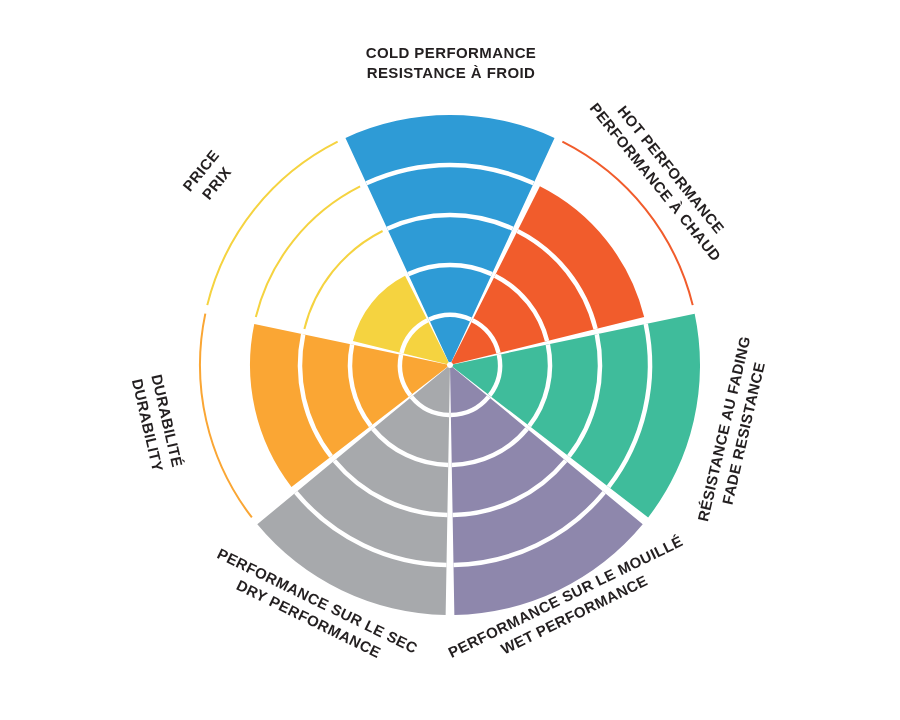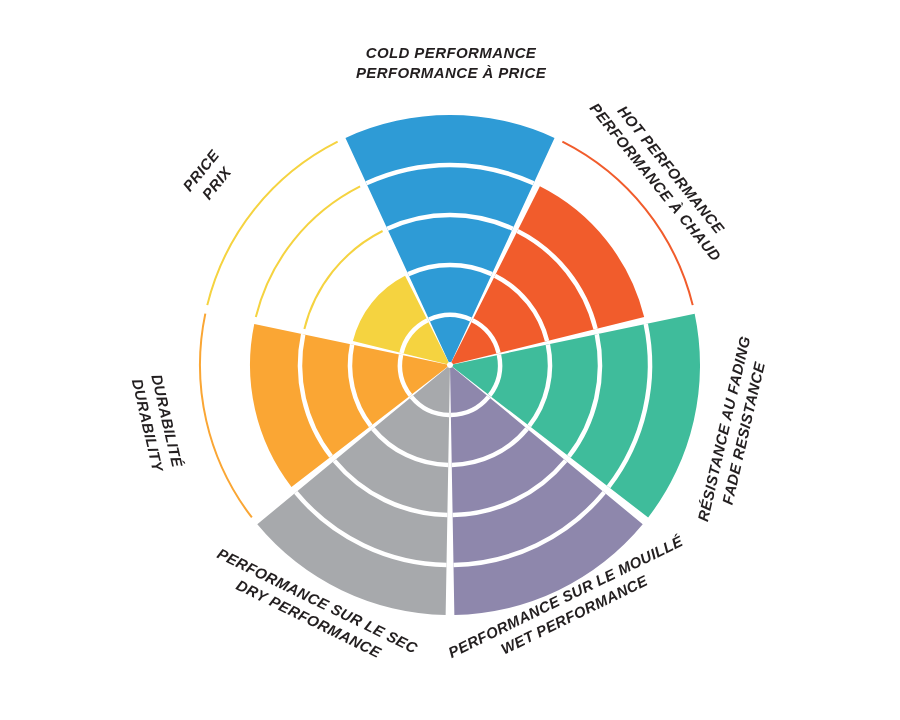--- a/index.html
+++ b/index.html
@@ -3,21 +3,20 @@
 <meta charset="utf-8">
 <style>
   html, body { margin: 0; padding: 0; background: #ffffff; }
   .stage {
     position: relative;
     width: 900px;
     height: 720px;
     background: #ffffff;
     overflow: hidden;
     font-family: "Liberation Sans", sans-serif;
-    font-style: italic;
   }
   .wheel-svg { position: absolute; left: 0; top: 0; }
   .lbl {
     position: absolute;
     transform: translate(-50%, -50%) rotate(var(--r, 0deg));
     text-align: center;
     color: #231f20;
     font-weight: bold;
     font-size: 15px;
     letter-spacing: 0.4px;
@@ -77,21 +76,21 @@
         <path d="M 447.09 364.28 L 352.91 341.05 A 100 100 0 0 1 405.05 275.67 L 448.65 362.32 A 3 3 0 0 0 447.09 364.28 Z" fill="#f5d340"></path>
         <path d="M 401.46 353.02 A 50 50 0 0 1 427.52 320.34" fill="none" stroke="#ffffff" stroke-width="4.5"></path>
         <path d="M 304.37 329.07 A 150 150 0 0 1 382.57 231.01" fill="none" stroke="#f5d340" stroke-width="2"></path>
         <path d="M 255.82 317.10 A 200 200 0 0 1 360.09 186.35" fill="none" stroke="#f5d340" stroke-width="2"></path>
         <path d="M 207.28 305.12 A 250 250 0 0 1 337.61 141.69" fill="none" stroke="#f5d340" stroke-width="2"></path>
       </g>
     </svg>
 
   <div class="lbl" style="left:451px; top:63px; --r:0deg">
     <div>COLD PERFORMANCE</div>
-    <div>PERFORMANCE À PRICE</div>
+    <div>RESISTANCE À FROID</div>
   </div>
 
   <div class="lbl" style="left:663px; top:176px; --r:51deg">
     <div>HOT PERFORMANCE</div>
     <div>PERFORMANCE À CHAUD</div>
   </div>
 
   <div class="lbl" style="left:734px; top:431px; --r:-77deg">
     <div>RÉSISTANCE AU FADING</div>
     <div>FADE RESISTANCE</div>

